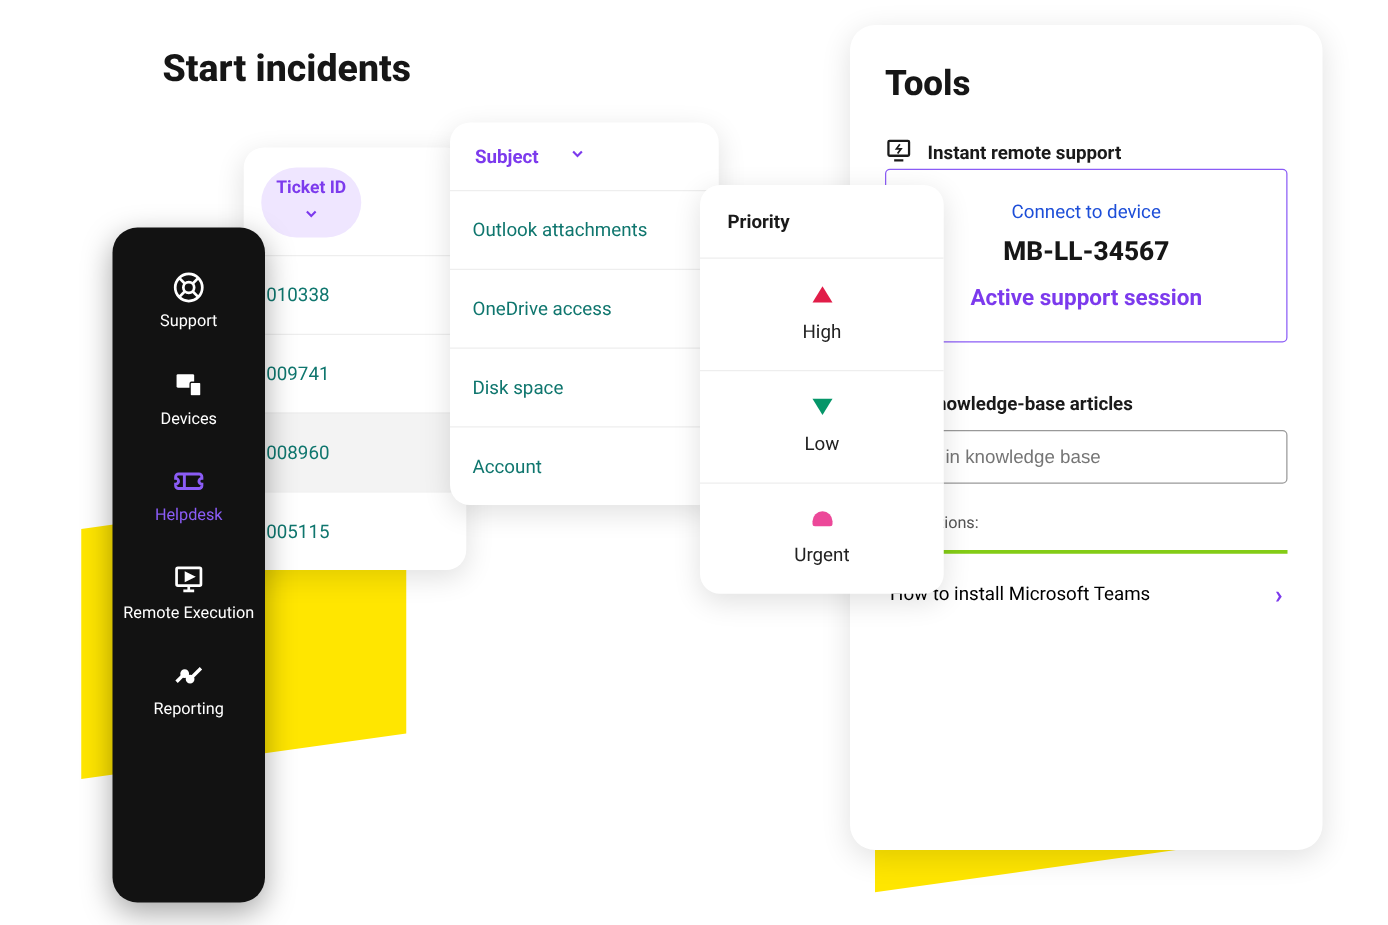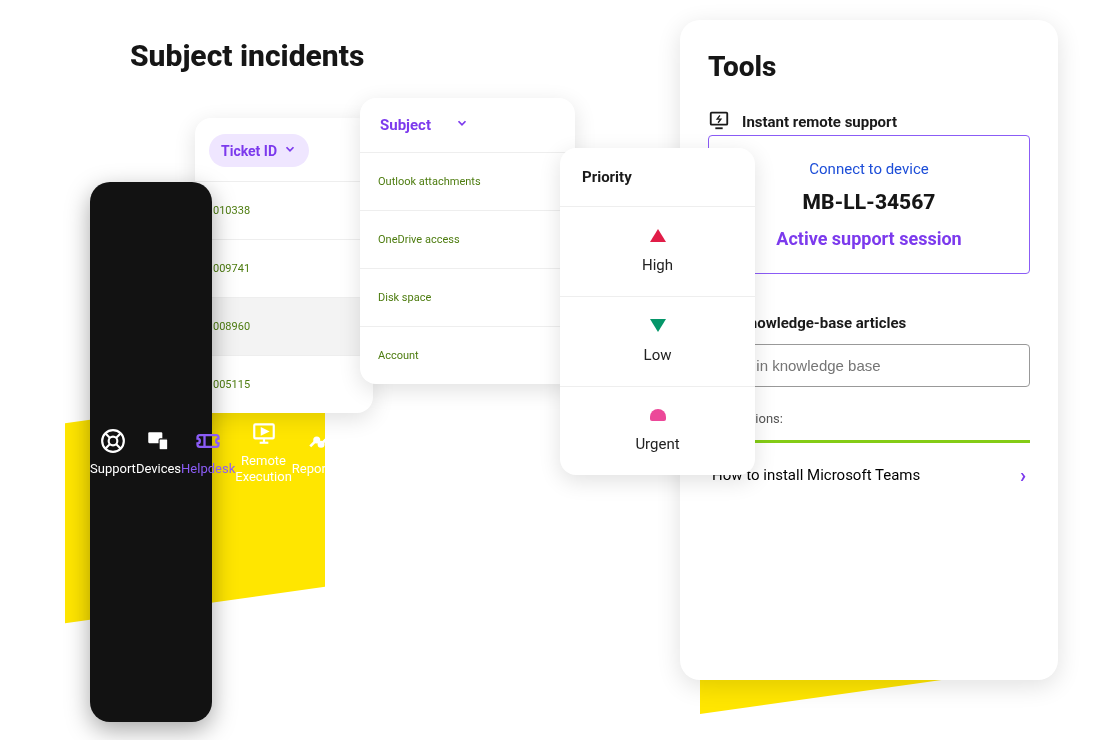--- a/index.html
+++ b/index.html
@@ -38,21 +38,21 @@
 
   
   .sidebar {
     position: absolute;
     left: 90px; top: 182px;
     width: 122px; height: 540px;
     background: #121212;
     border-radius: 20px;
     z-index: 6;
     display: flex;
-    flex-direction: row;
+    flex-direction: column;
     align-items: center;
     padding: 20px 0;
     box-shadow: 0 8px 24px rgba(0,0,0,.35);
   }
   .side-item {
     width: 100%;
     padding: 14px 0;
     display: flex;
     flex-direction: column;
     align-items: center;
@@ -88,26 +88,27 @@
     display: inline-flex;
     align-items: center;
     gap: 6px;
     background: #efe6ff;
     color: #7c3aed;
     font-weight: 700;
     font-size: 14px;
     padding: 8px 12px;
     border-radius: 999px;
     cursor: pointer;
+    flex-direction: column;
   }
   .row {
     border-top: 1px solid #eee;
     padding: 22px 18px;
-    font-size: 11px;
-    color: #4d7c0f;
+    font-size: 15px;
+    color: #0f766e;
   }
   .row.sel { background: #f3f3f3; }
 
   
   .subjects {
     position: absolute;
     left: 360px; top: 98px;
     width: 215px;
     background: #fff;
     border-radius: 16px;
@@ -206,21 +207,21 @@
     cursor: pointer;
   }
   .chev { color: #7c3aed; font-size: 20px; font-weight: bold; }
 </style>
 </head>
 <body>
 
 <div class="yellow-shape-1"></div>
 <div class="yellow-shape-2"></div>
 
-<div class="heading">Subject incidents</div>
+<div class="heading">Start incidents</div>
 
 <div class="sidebar">
   <div class="side-item">
     <span class="icon">
       <svg width="26" height="26" viewBox="0 0 24 24" fill="none" stroke="#fff" stroke-width="2">
           <circle cx="12" cy="12" r="10"></circle>
           <circle cx="12" cy="12" r="4"></circle>
           <line x1="4.9" y1="4.9" x2="9.2" y2="9.2"></line>
           <line x1="14.8" y1="14.8" x2="19.1" y2="19.1"></line>
           <line x1="14.8" y1="9.2" x2="19.1" y2="4.9"></line>

